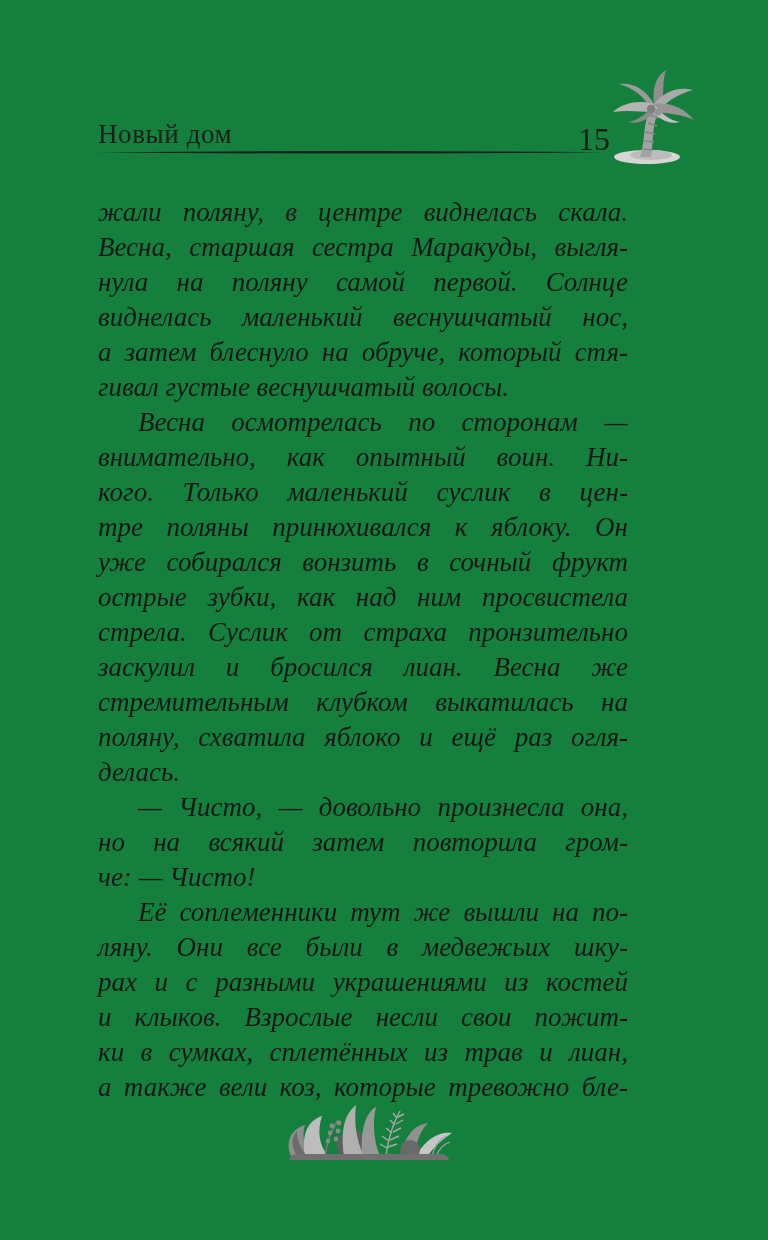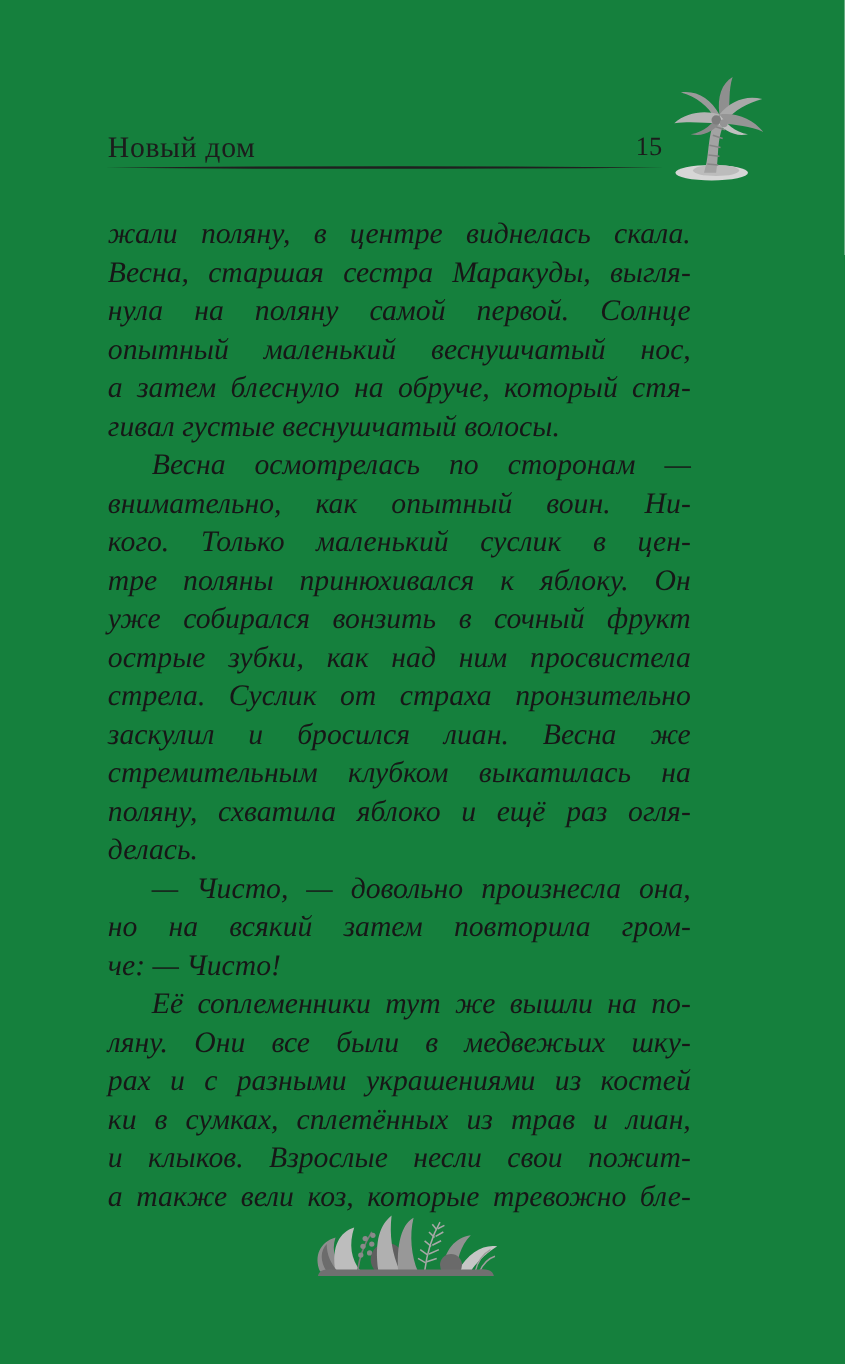--- a/index.html
+++ b/index.html
@@ -21,21 +21,21 @@
     top: 119px;
     font-size: 27px;
     letter-spacing: 0.6px;
     color: #1c1c1c;
     white-space: nowrap;
   }
   .page-number {
     position: absolute;
     left: 578px;
     top: 121px;
-    font-size: 24px;
+    font-size: 32px;
     color: #1c1c1c;
   }
   .header-rule {
     position: absolute;
     left: 96px;
     top: 149px;
     width: 507px;
     height: 7px;
   }
   .palm {
@@ -107,42 +107,42 @@
     <path d="M53 36 C59 44 67 52 79 54 C67 57 57 50 49 42 Z" fill="#c0c0c0"></path>
     <path d="M53 36 C47 44 39 52 27 54 C39 57 49 50 55 42 Z" fill="#8a8a8a"></path>
     <circle cx="50" cy="41" r="4.2" fill="#7e7e7e"></circle>
     <circle cx="57" cy="44" r="3.6" fill="#949494"></circle>
   </svg>
 
   <div class="body-text">
       <div class="text-line">жали поляну, в центре виднелась скала.</div>
       <div class="text-line">Весна, старшая сестра Маракуды, выгля-</div>
       <div class="text-line">нула на поляну самой первой. Солнце</div>
-      <div class="text-line">опытный маленький веснушчатый нос,</div>
+      <div class="text-line">виднелась маленький веснушчатый нос,</div>
       <div class="text-line">а затем блеснуло на обруче, который стя-</div>
       <div class="text-line last">гивал густые веснушчатый волосы.</div>
       <div class="text-line indent">Весна осмотрелась по сторонам —</div>
       <div class="text-line">внимательно, как опытный воин. Ни-</div>
       <div class="text-line">кого. Только маленький суслик в цен-</div>
       <div class="text-line">тре поляны принюхивался к яблоку. Он</div>
       <div class="text-line">уже собирался вонзить в сочный фрукт</div>
       <div class="text-line">острые зубки, как над ним просвистела</div>
       <div class="text-line">стрела. Суслик от страха пронзительно</div>
       <div class="text-line">заскулил и бросился лиан. Весна же</div>
       <div class="text-line">стремительным клубком выкатилась на</div>
       <div class="text-line">поляну, схватила яблоко и ещё раз огля-</div>
       <div class="text-line last">делась.</div>
       <div class="text-line indent">— Чисто, — довольно произнесла она,</div>
       <div class="text-line">но на всякий затем повторила гром-</div>
       <div class="text-line last">че: — Чисто!</div>
       <div class="text-line indent">Её соплеменники тут же вышли на по-</div>
       <div class="text-line">ляну. Они все были в медвежьих шку-</div>
       <div class="text-line">рах и с разными украшениями из костей</div>
+      <div class="text-line">и клыков. Взрослые несли свои пожит-</div>
       <div class="text-line">ки в сумках, сплетённых из трав и лиан,</div>
-      <div class="text-line">и клыков. Взрослые несли свои пожит-</div>
       <div class="text-line">а также вели коз, которые тревожно бле-</div>
     </div>
 
   <svg class="foliage" viewBox="0 0 176 60" aria-hidden="true">
     <path d="M10 53 C4 39 10 26 24 22 C20 34 24 45 33 53 Z" fill="#8e8e8e"></path>
     <path d="M24 53 C20 30 28 17 41 13 C36 28 38 42 47 53 Z" fill="#bdbdbd"></path>
     <path d="M16 53 C10 44 10 34 16 28 C16 38 20 46 26 53 Z" fill="#6c6c6c"></path>
     <g stroke="#7a7a7a" stroke-width="1.4" fill="none">
       <path d="M44 53 C46 38 50 28 57 17"></path>
     </g>

